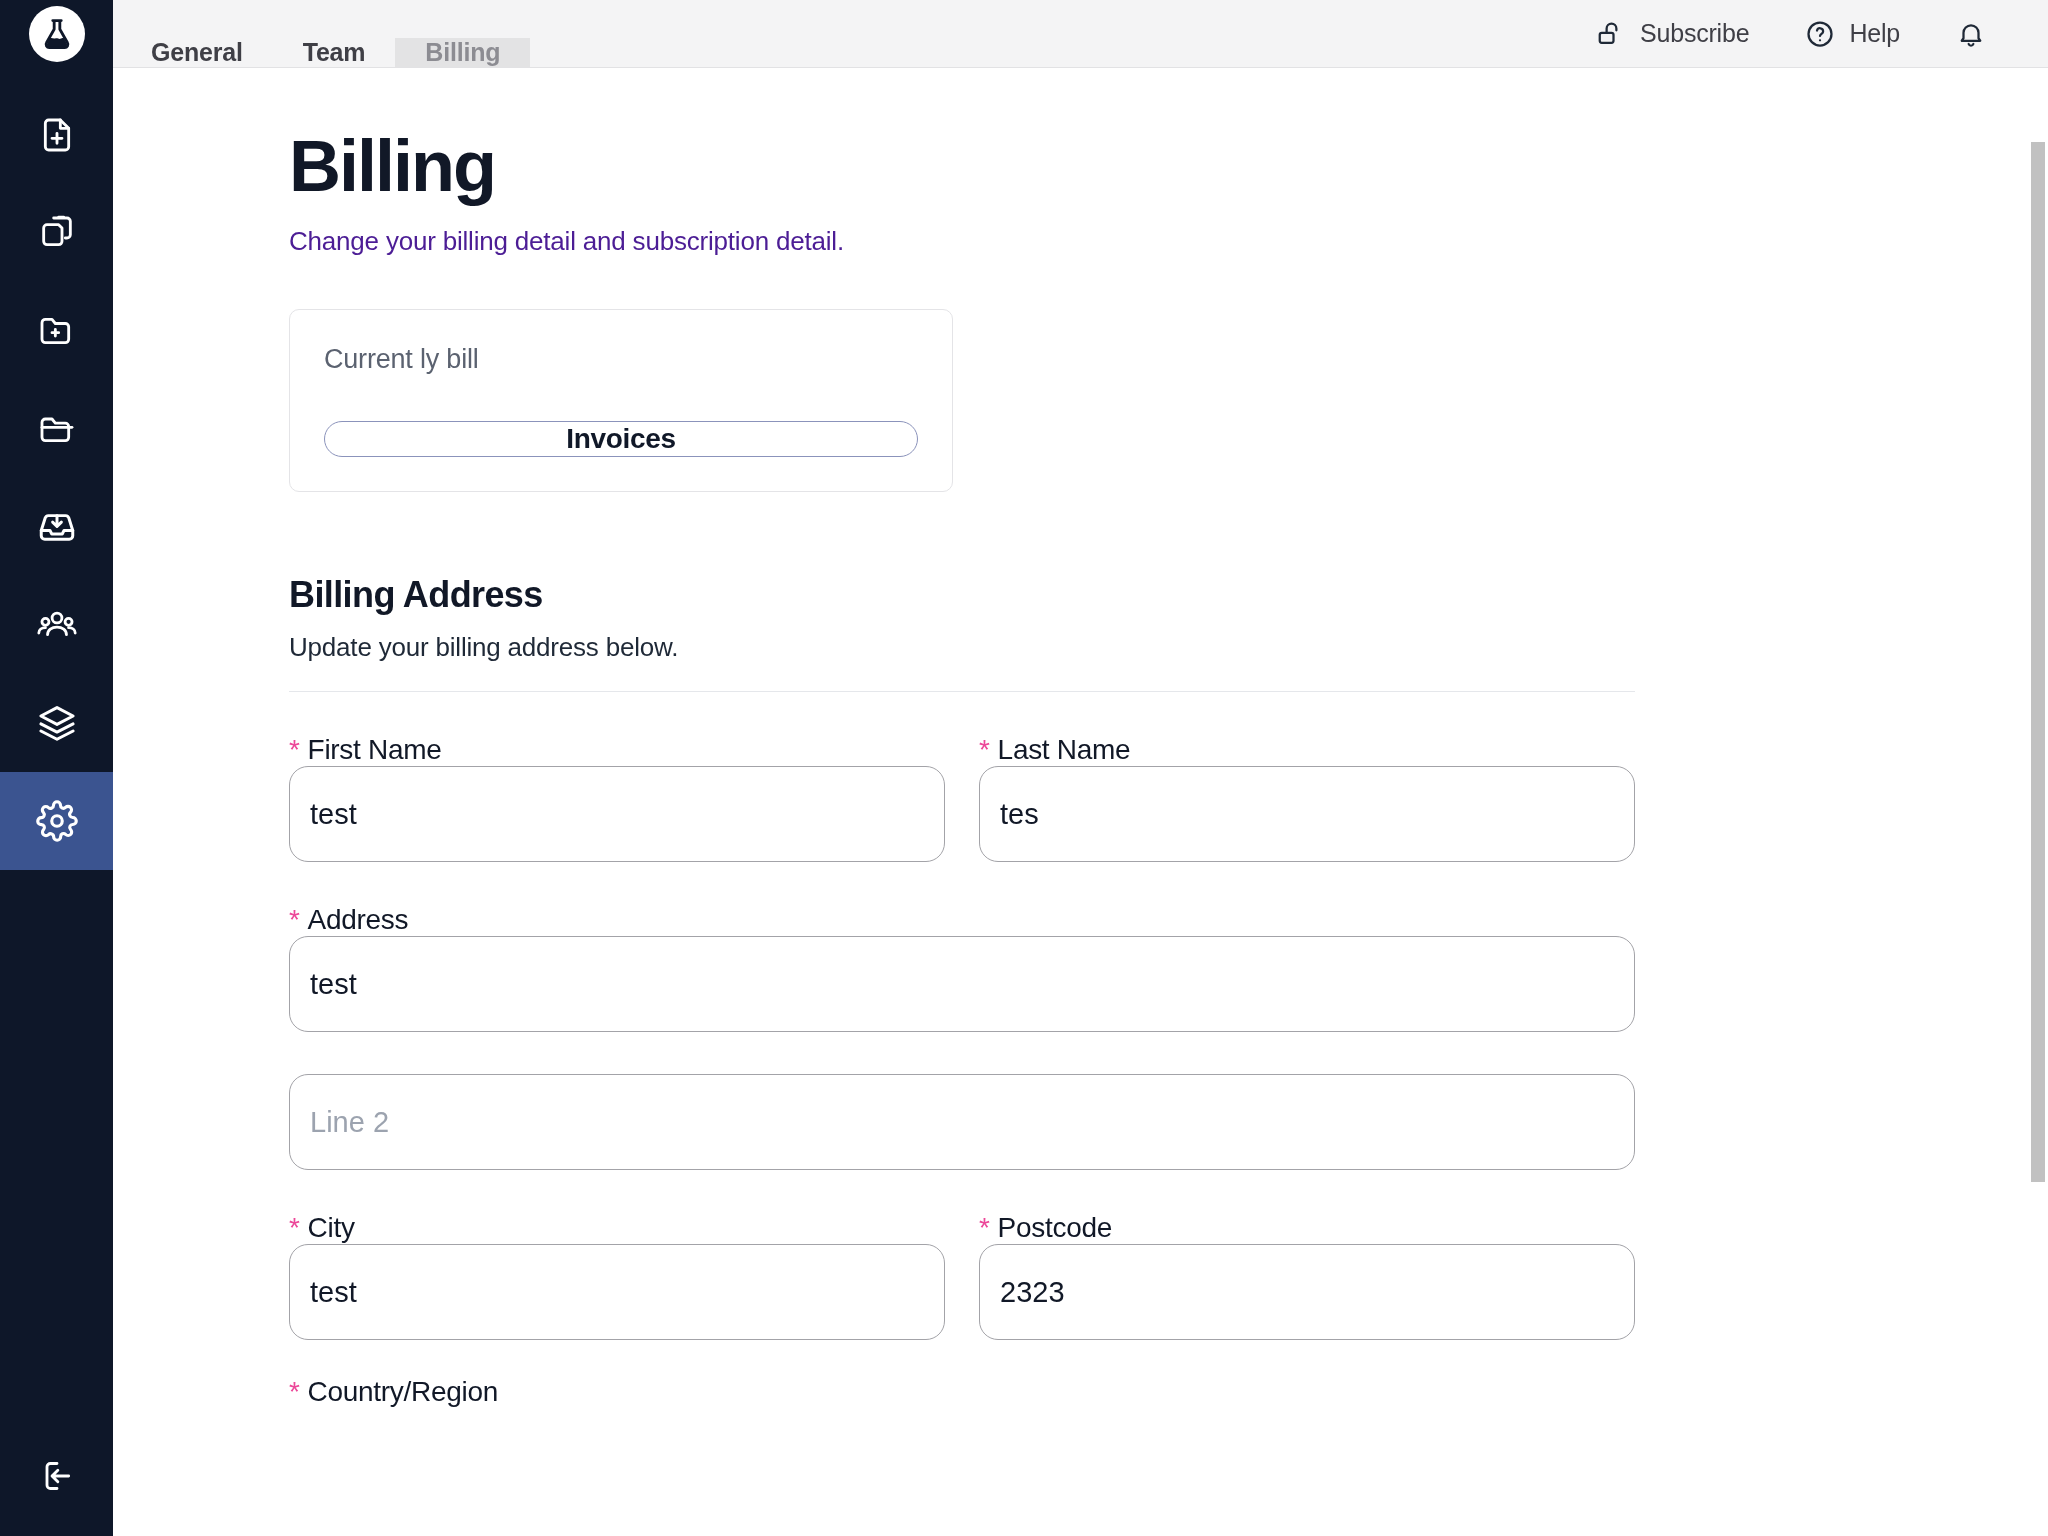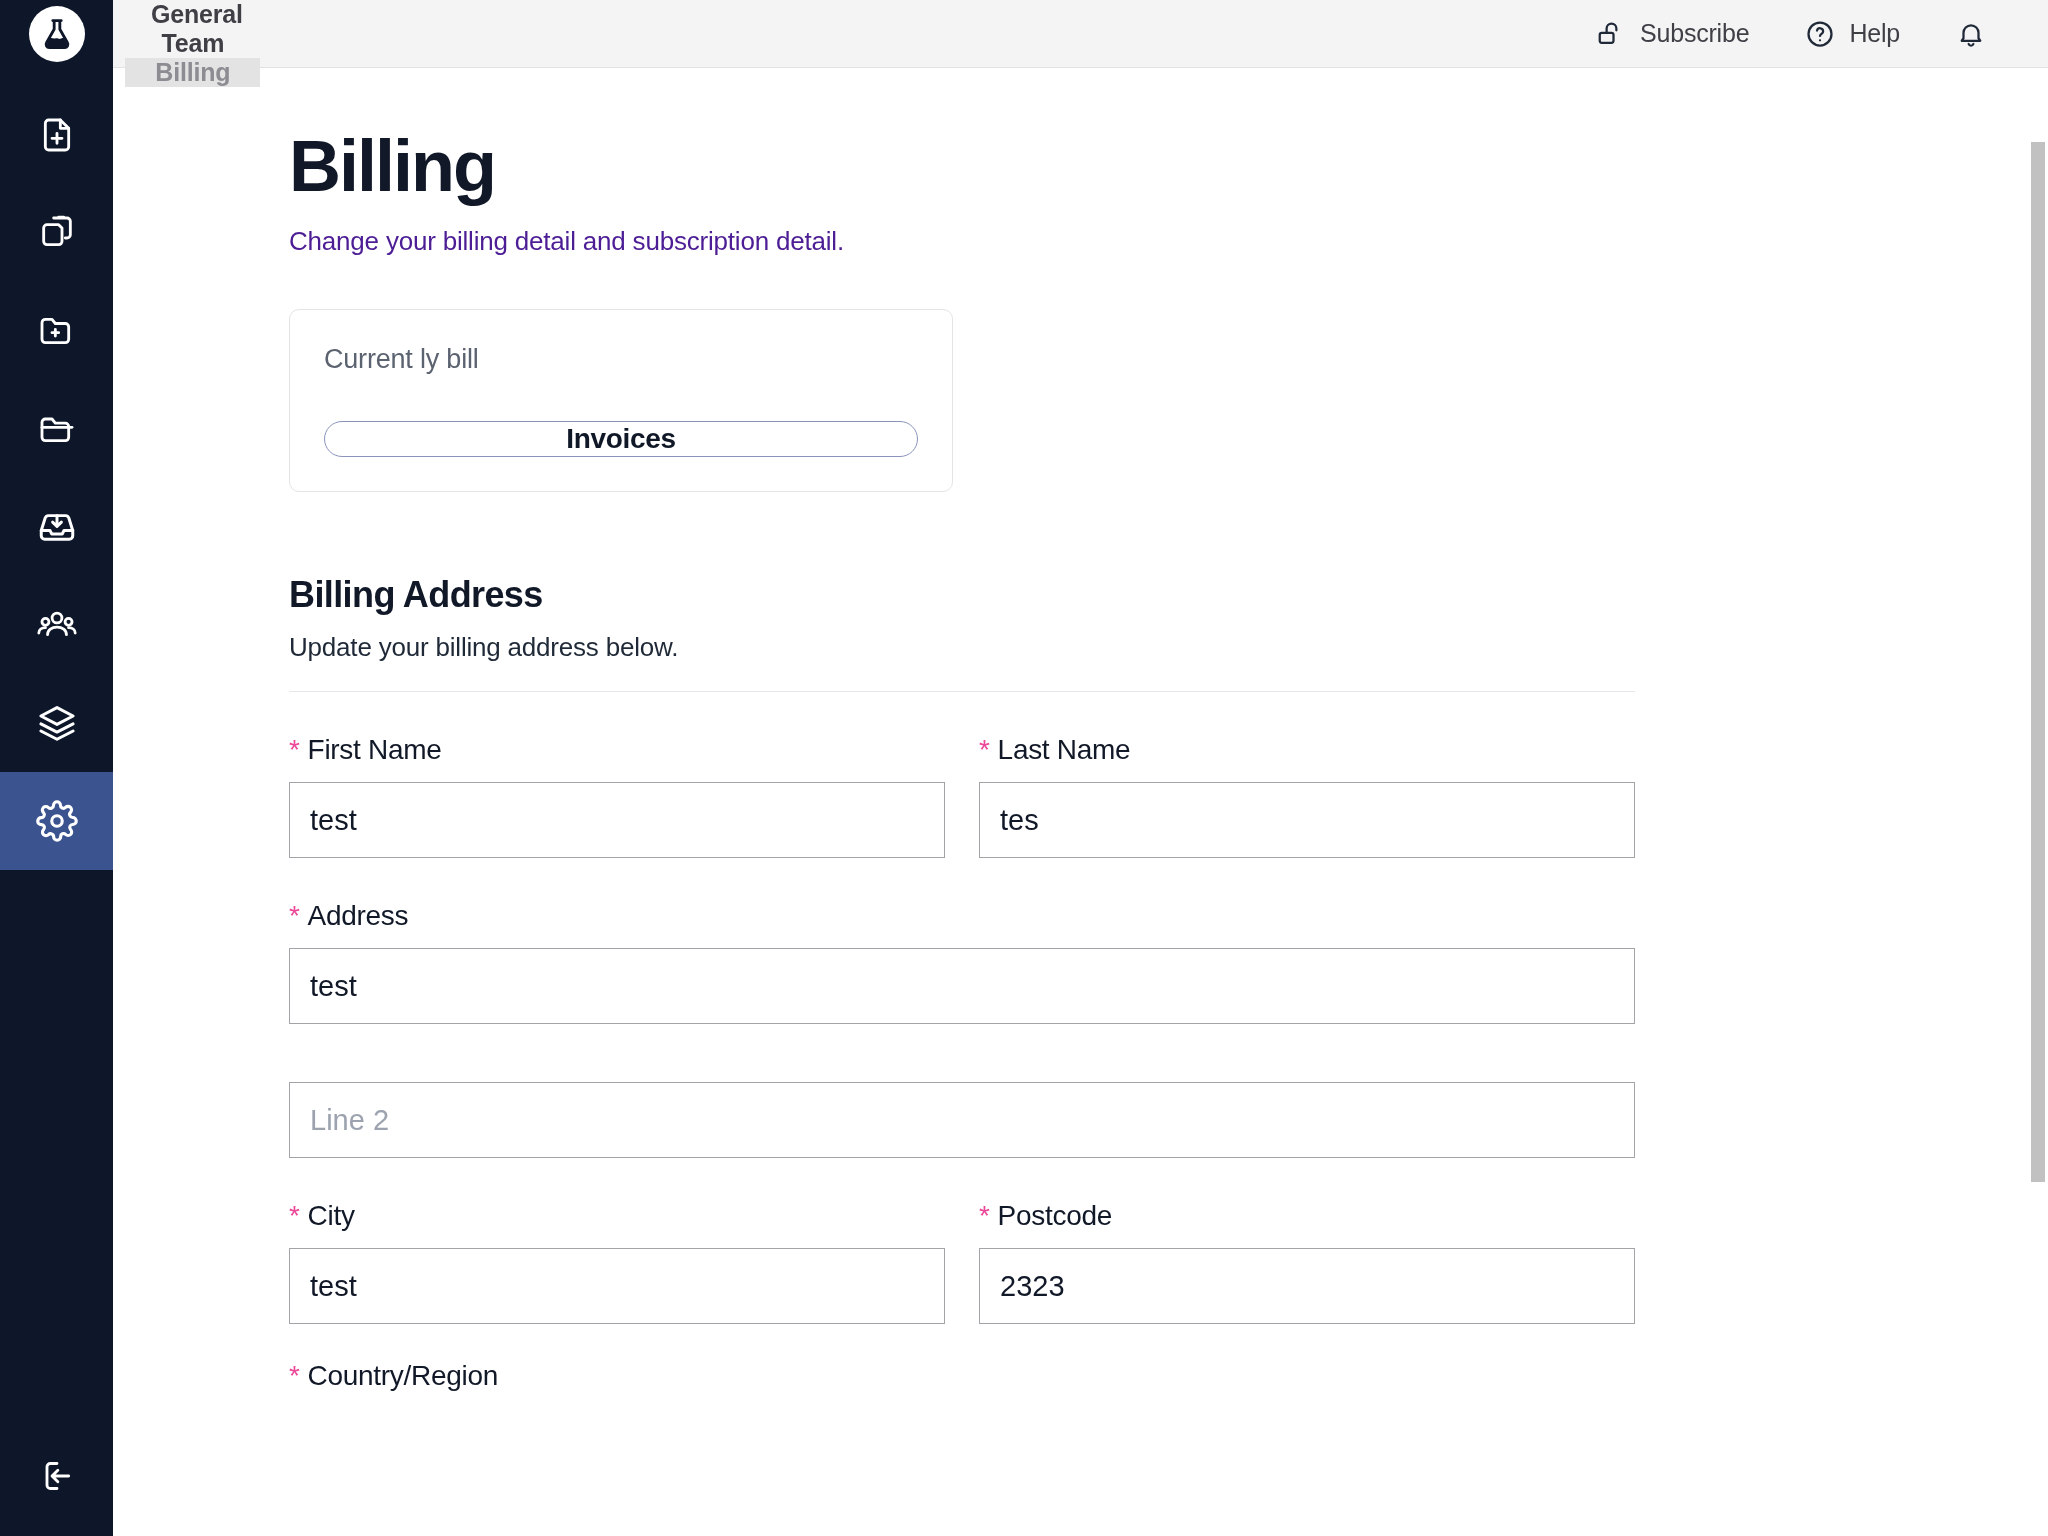--- a/index.html
+++ b/index.html
@@ -49,21 +49,21 @@
   }
 
   
   .topbar {
     height: 68px; min-height: 68px;
     background: #f4f4f5;
     border-bottom: 1px solid #e2e2e4;
     display: flex; align-items: stretch; justify-content: space-between;
     position: relative; z-index: 5;
   }
-  .tabs { display: flex; align-items: center; flex-direction: column; }
+  .tabs { display: flex; align-items: flex-end; }
   .tab {
     display: flex; align-items: center;
     padding: 0 30px;
     font-size: 25px; font-weight: bold;
     color: #3f3f46;
     cursor: pointer;
     letter-spacing: -0.2px;
   }
   .tab:first-child { padding-left: 38px; }
   .tab.active { background: #e3e3e4; color: #8c8c92; }
@@ -126,23 +126,23 @@
   
   .form { width: 1346px; }
   .row { display: flex; gap: 34px; margin-top: 42px; }
   .field { flex: 1; }
   .flabel {
     font-size: 28px; color: #111827; font-weight: normal;
     letter-spacing: -0.3px; display: flex; align-items: baseline; gap: 8px;
   }
   .req { color: #ec4899; font-size: 28px; line-height: 1; }
   .input {
-    margin-top: 16px;
-    width: 100%; height: 76px;
-    border: 1px solid #a3a3a8; border-radius: 0;
+    margin-top: 0;
+    width: 100%; height: 96px;
+    border: 1px solid #a3a3a8; border-radius: 19px;
     background: #fff;
     font-family: "Liberation Sans", sans-serif;
     font-size: 29px; color: #111827;
     padding: 0 20px;
     outline: none;
   }
   .input::placeholder { color: #9ca3af; }
   .row.tight { margin-top: 36px; }
 
   

